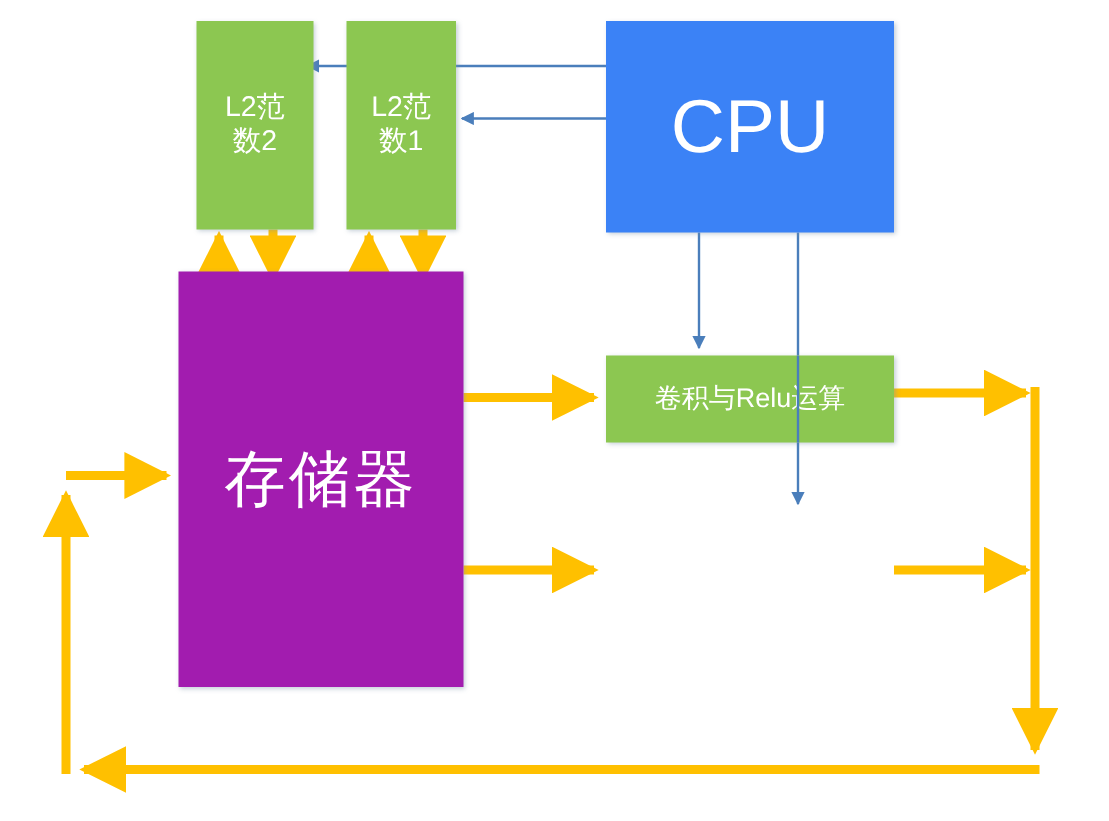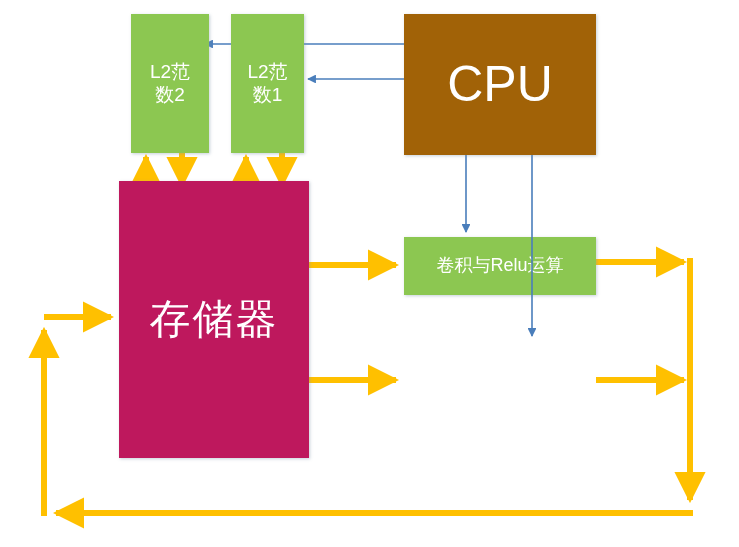--- a/index.html
+++ b/index.html
@@ -23,22 +23,22 @@
     justify-content: center;
     text-align: center;
     color: #ffffff;
     box-sizing: border-box;
     box-shadow: 1px 1px 3px rgba(130,150,170,0.45);
     z-index: 5;
     line-height: 1.18;
     user-select: none;
   }
   .node.green  { background: #8CC751; }
-  .node.orange { background: #a16207; }
-  .node.blue   { background: #be185d; }
+  .node.orange { background: #3b82f6; }
+  .node.blue   { background: #a21caf; }
 
   #node-l2norm2 { left: 131px; top: 14px;  width: 78px;  height: 139px; font-size: 19px; }
   #node-l2norm1 { left: 231px; top: 14px;  width: 73px;  height: 139px; font-size: 19px; }
   #node-cpu     { left: 404px; top: 14px;  width: 192px; height: 141px; font-size: 50px; }
   #node-memory  { left: 119px; top: 181px; width: 190px; height: 277px; font-size: 41px; letter-spacing: 2px; }
   #node-conv    { left: 404px; top: 237px; width: 192px; height: 58px;  font-size: 18px; }
   #node-pool    { left: 404px; top: 341px; width: 192px; height: 78px;  font-size: 18px; }
 
   svg#wires {
     position: absolute;

